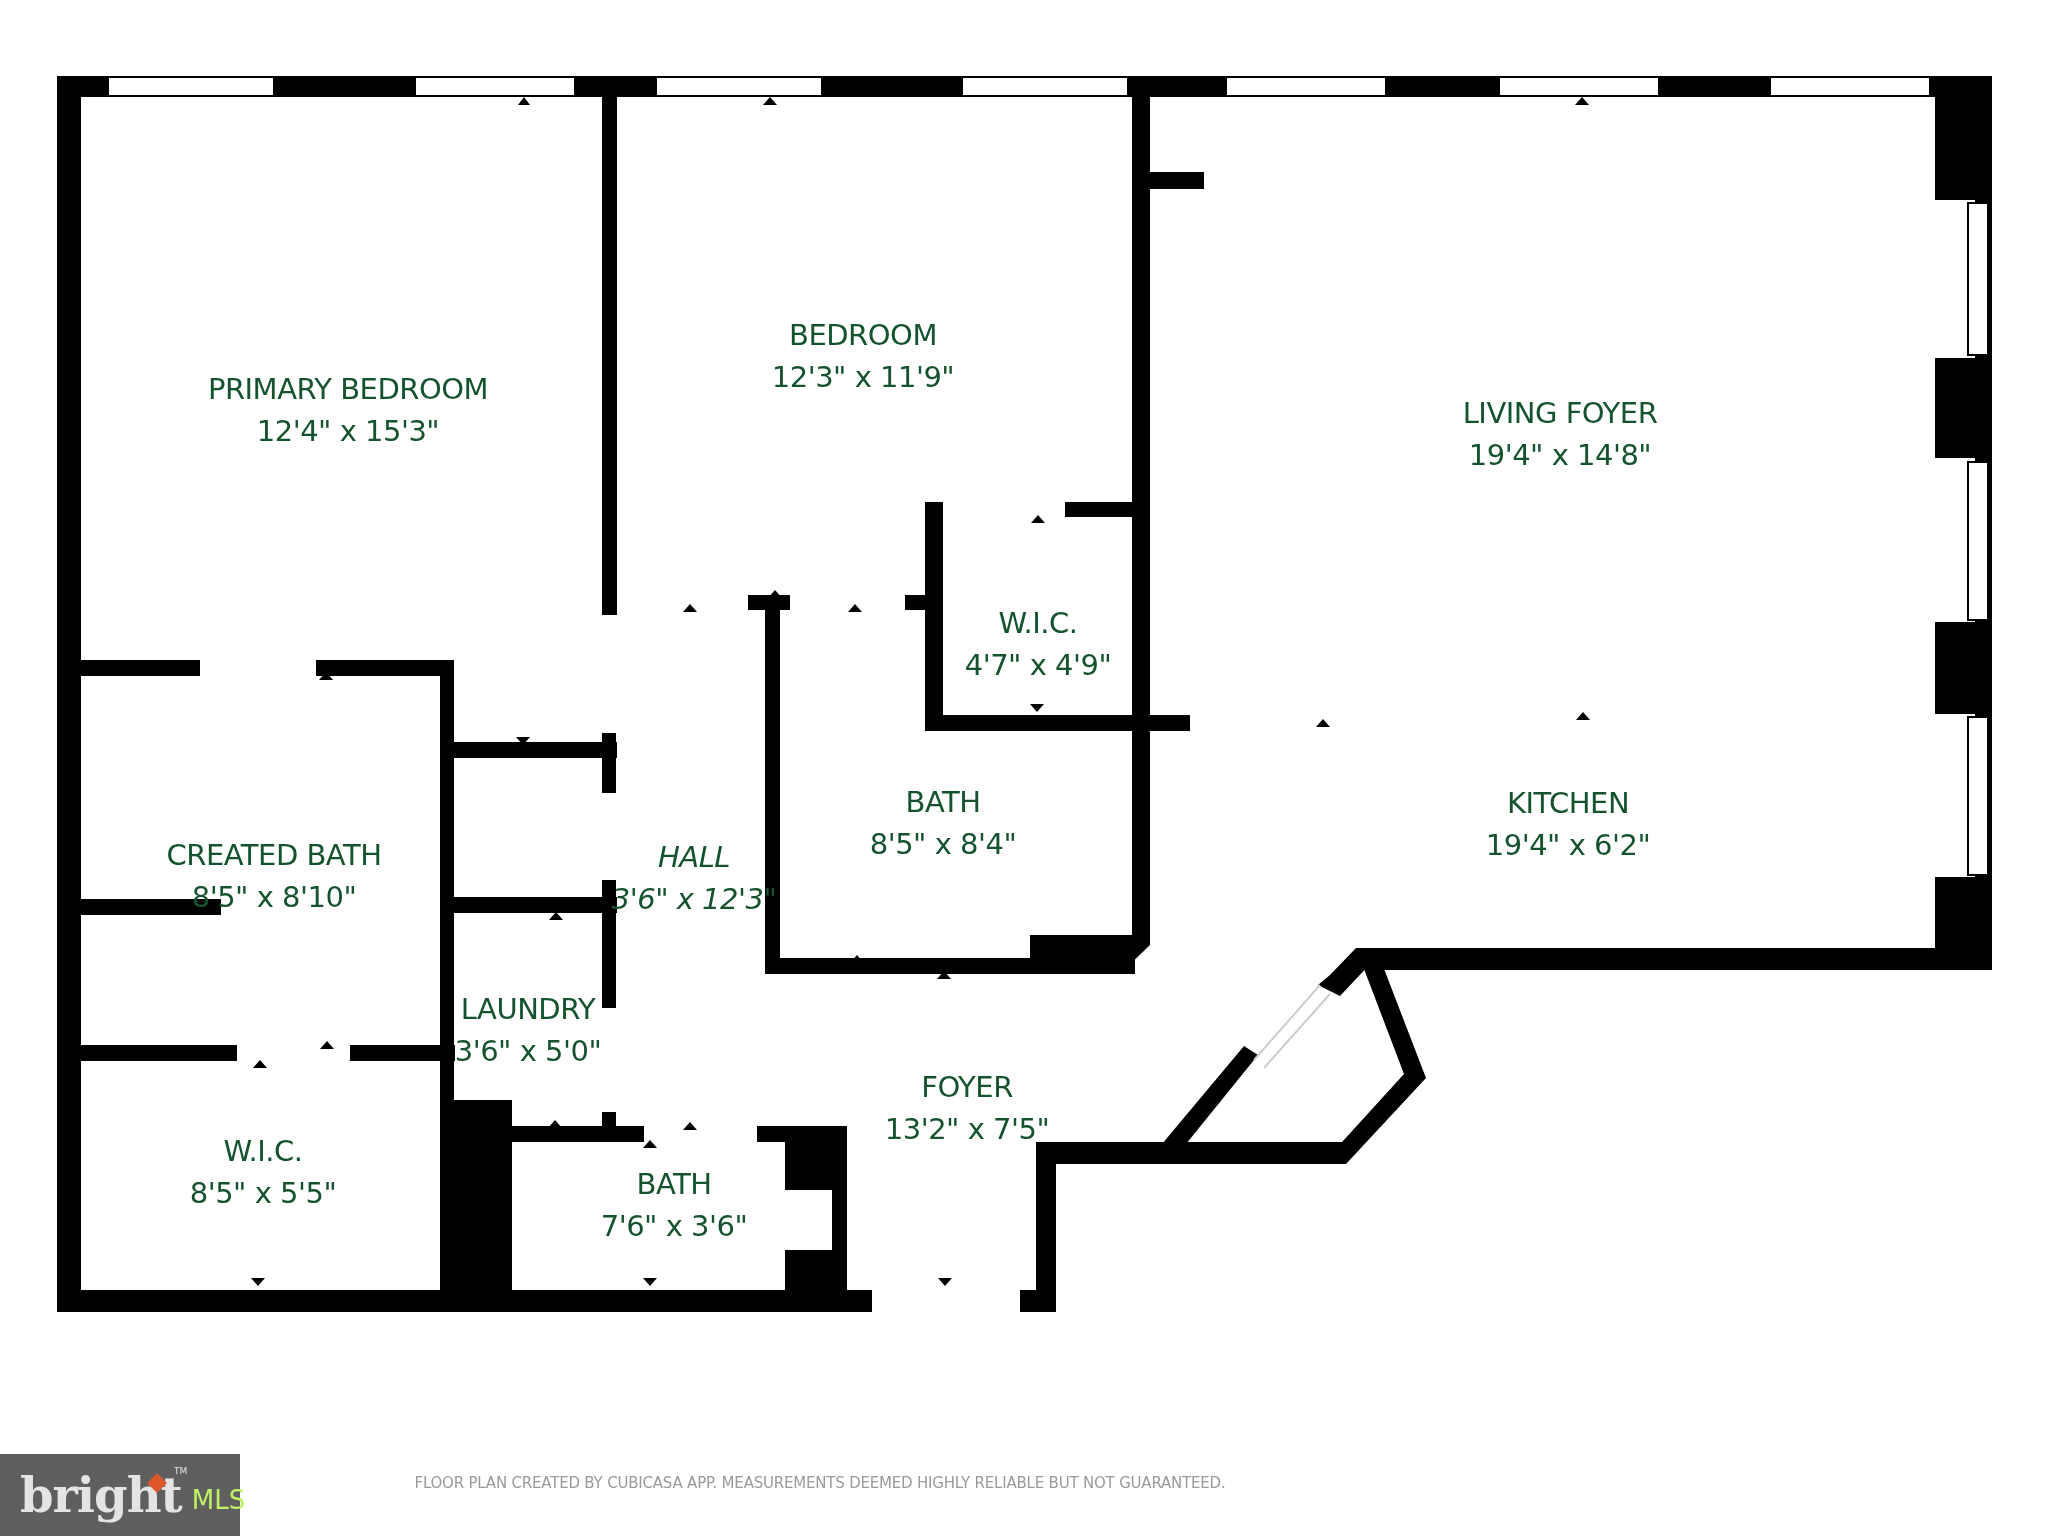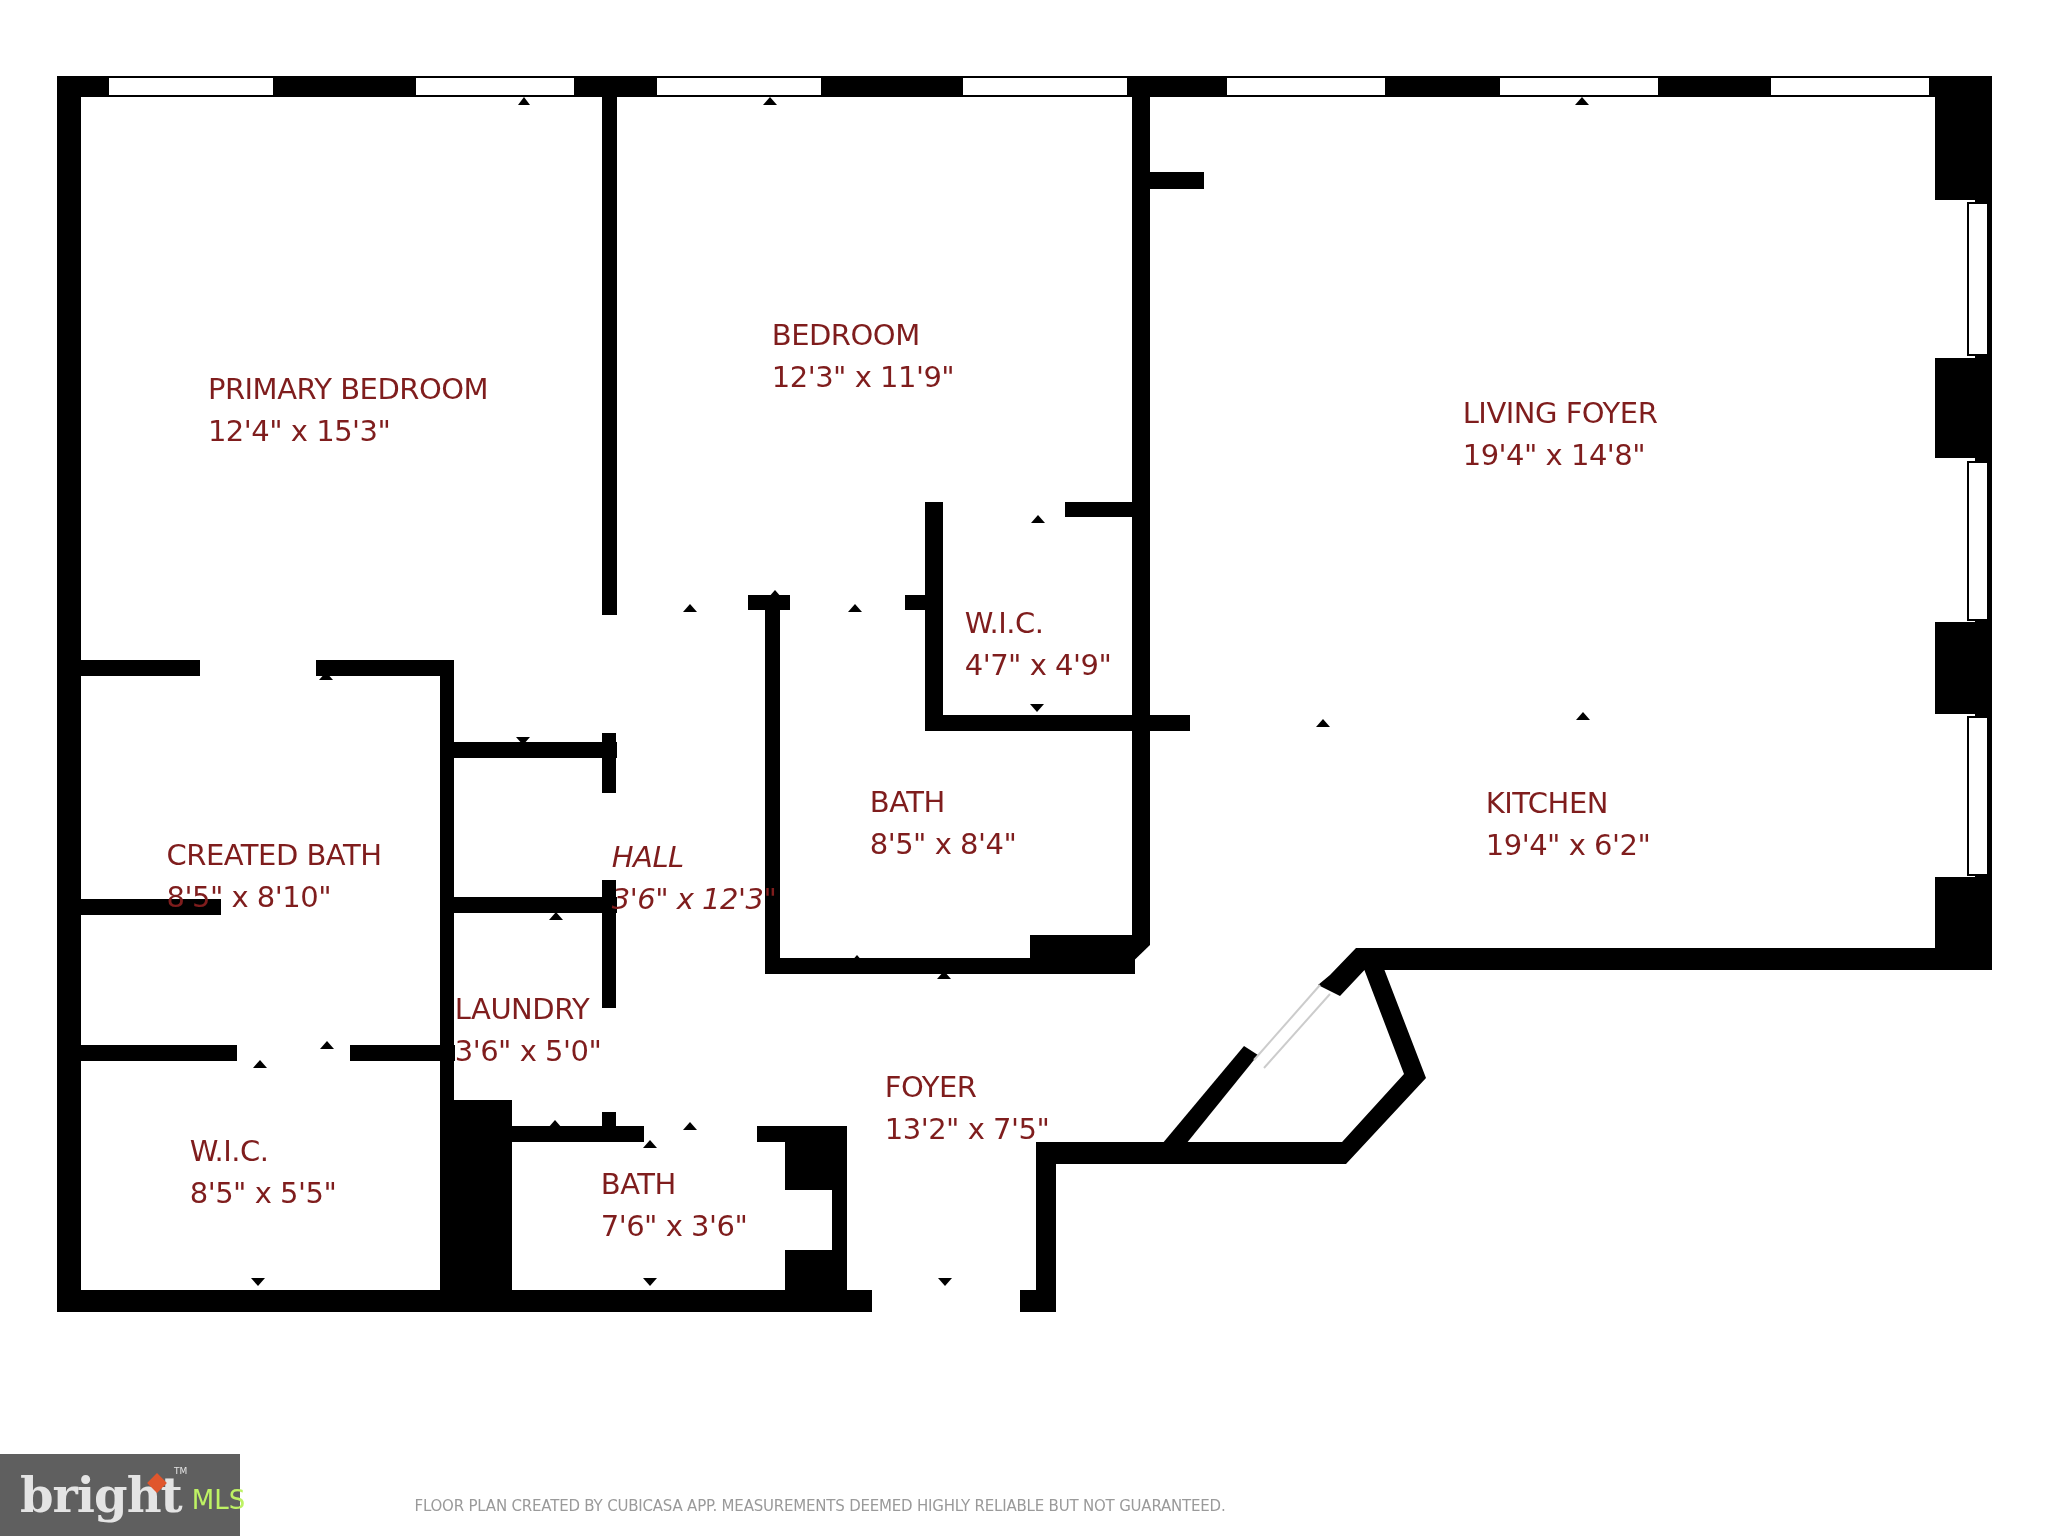--- a/index.html
+++ b/index.html
@@ -1,23 +1,23 @@
 <!DOCTYPE html>
 <html><head>
 <meta charset="utf-8">
 <style>
   html, body { margin: 0; padding: 0; background: #ffffff; }
   body { width: 2048px; height: 1536px; position: relative; overflow: hidden; font-family: "Liberation Sans", sans-serif; }
   #plan { position: absolute; left: 0; top: 0; width: 2048px; height: 1536px; }
   .wall { fill: #000000; }
   .win-frame { fill: #ffffff; stroke: #000000; stroke-width: 2; }
   .arrow { fill: #000000; }
-  .room-label { position: absolute; transform: translateX(-50%); color: #7f1d1d; font-family: "DejaVu Sans", sans-serif; font-size: 29px; line-height: 42px; white-space: nowrap; letter-spacing: -0.5px; }
+  .room-label { position: absolute; transform: translateX(-50%); text-align: center; color: #14532d; font-family: "DejaVu Sans", sans-serif; font-size: 29px; line-height: 42px; white-space: nowrap; letter-spacing: -0.5px; }
   .room-label .name, .room-label .dims { display: block; }
-  #footer-note { position: absolute; left: 0; width: 1640px; top: 1474px; text-align: center; color: #9a9a9a; font-family: "DejaVu Sans", sans-serif; font-size: 15px; letter-spacing: -0.2px; margin-top: 23px; }
+  #footer-note { position: absolute; left: 0; width: 1640px; top: 1474px; text-align: center; color: #9a9a9a; font-family: "DejaVu Sans", sans-serif; font-size: 15px; letter-spacing: -0.2px; }
   #logo { position: absolute; left: 0; top: 1454px; width: 240px; height: 82px; background: #5f5f5f; display: flex; align-items: center; }
   #logo .brand { font-family: "DejaVu Serif", serif; font-size: 48px; color: #e4e4e4; margin-left: 20px; font-weight: bold; letter-spacing: -1px; }
   #logo .mls { font-family: "DejaVu Sans", sans-serif; font-size: 26px; color: #bef264; margin-left: 10px; margin-top: 10px; }
   #logo .star { position: absolute; left: 150px; top: 22px; width: 14px; height: 14px; background: #e0562c; transform: rotate(45deg); }
   #logo .tm { position: absolute; left: 174px; top: 12px; font-size: 9px; color: #e4e4e4; font-family: "DejaVu Sans", sans-serif; }
 </style>
 </head>
 <body>
 
 <svg id="plan" viewBox="0 0 2048 1536" xmlns="http://www.w3.org/2000/svg">

